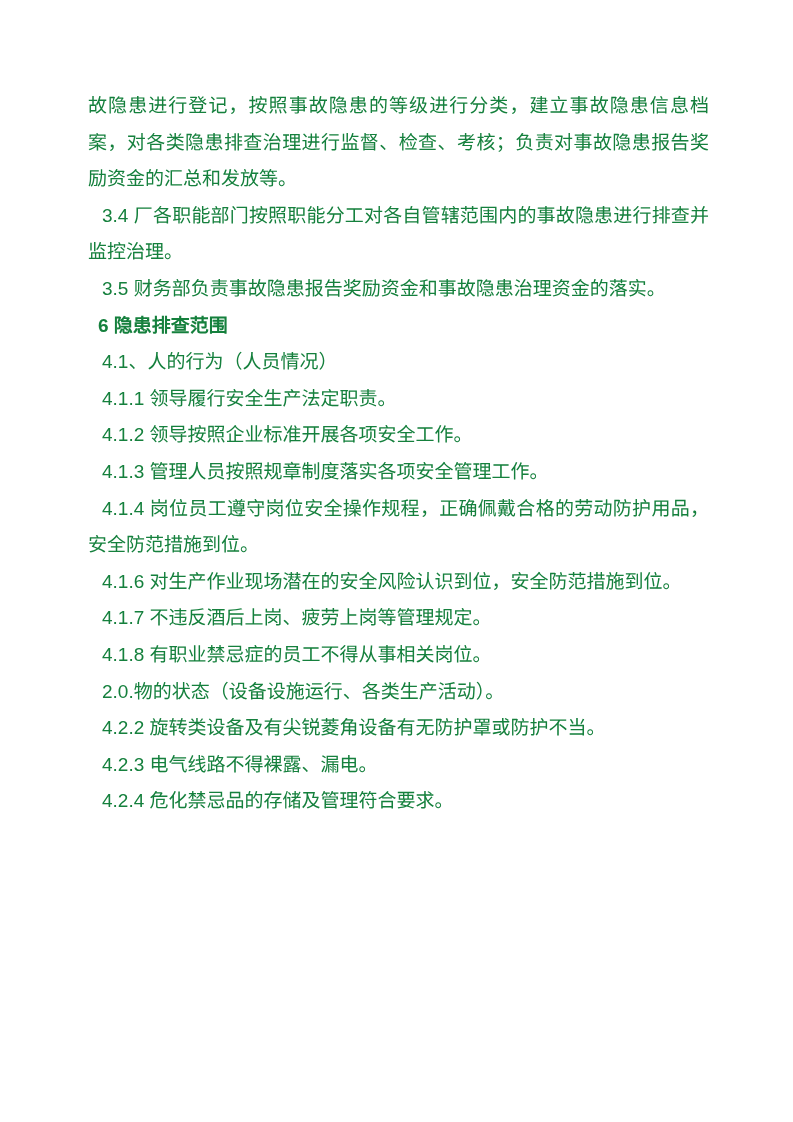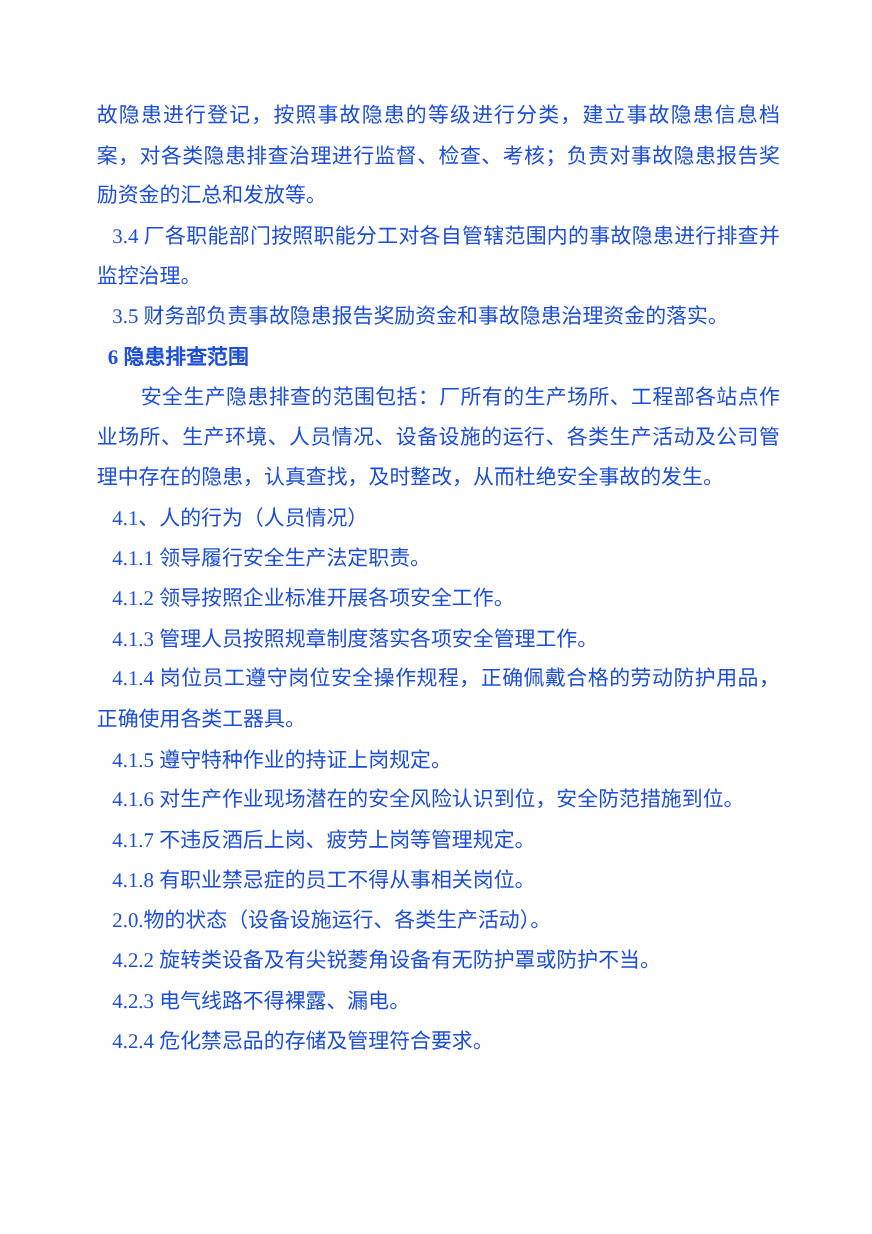--- a/index.html
+++ b/index.html
@@ -6,22 +6,22 @@
     margin: 0;
     padding: 0;
     background: #ffffff;
   }
   .page {
     position: relative;
     width: 793px;
     height: 1122px;
     background: #ffffff;
     overflow: hidden;
-    font-family: Liberation Serif, serif;
-    color: #1d4ed8;
+    font-family: Liberation Sans, sans-serif;
+    color: #15803d;
   }
   .content {
     position: absolute;
     left: 88px;
     top: 88px;
     width: 621px;
     font-size: 19px;
     line-height: 36.6px;
     text-align: justify;
     text-justify: inter-ideograph;
@@ -38,27 +38,25 @@
 </style>
 </head>
 <body>
 
 <div class="page">
   <div class="content">
     <p class="p-cont">故隐患进行登记，按照事故隐患的等级进行分类，建立事故隐患信息档案，对各类隐患排查治理进行监督、检查、考核；负责对事故隐患报告奖励资金的汇总和发放等。</p>
     <p class="p-num">3.4 厂各职能部门按照职能分工对各自管辖范围内的事故隐患进行排查并监控治理。</p>
     <p class="p-num">3.5 财务部负责事故隐患报告奖励资金和事故隐患治理资金的落实。</p>
     <p class="p-head">6 隐患排查范围</p>
-    <p class="p-body">安全生产隐患排查的范围包括：厂所有的生产场所、工程部各站点作业场所、生产环境、人员情况、设备设施的运行、各类生产活动及公司管理中存在的隐患，认真查找，及时整改，从而杜绝安全事故的发生。</p>
     <p class="p-num">4.1、人的行为（人员情况）</p>
     <p class="p-num">4.1.1 领导履行安全生产法定职责。</p>
     <p class="p-num">4.1.2 领导按照企业标准开展各项安全工作。</p>
     <p class="p-num">4.1.3 管理人员按照规章制度落实各项安全管理工作。</p>
-    <p class="p-num">4.1.4 岗位员工遵守岗位安全操作规程，正确佩戴合格的劳动防护用品，正确使用各类工器具。</p>
-    <p class="p-num">4.1.5 遵守特种作业的持证上岗规定。</p>
+    <p class="p-num">4.1.4 岗位员工遵守岗位安全操作规程，正确佩戴合格的劳动防护用品，安全防范措施到位。</p>
     <p class="p-num">4.1.6 对生产作业现场潜在的安全风险认识到位，安全防范措施到位。</p>
     <p class="p-num">4.1.7 不违反酒后上岗、疲劳上岗等管理规定。</p>
     <p class="p-num">4.1.8 有职业禁忌症的员工不得从事相关岗位。</p>
     <p class="p-num">2.0.物的状态（设备设施运行、各类生产活动）。</p>
     <p class="p-num">4.2.2 旋转类设备及有尖锐菱角设备有无防护罩或防护不当。</p>
     <p class="p-num">4.2.3 电气线路不得裸露、漏电。</p>
     <p class="p-num">4.2.4 危化禁忌品的存储及管理符合要求。</p>
   </div>
 </div>
 

